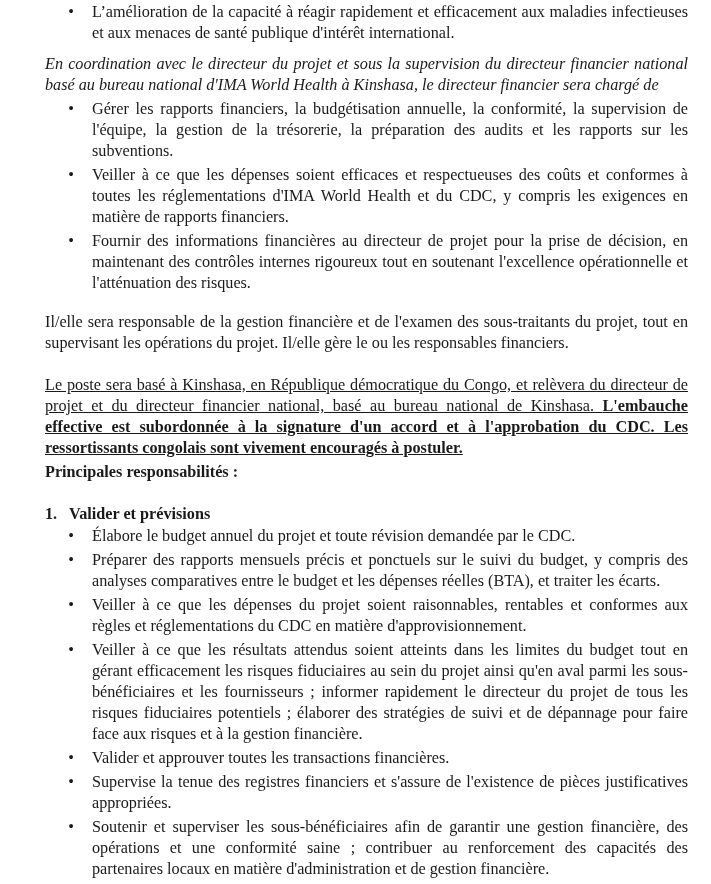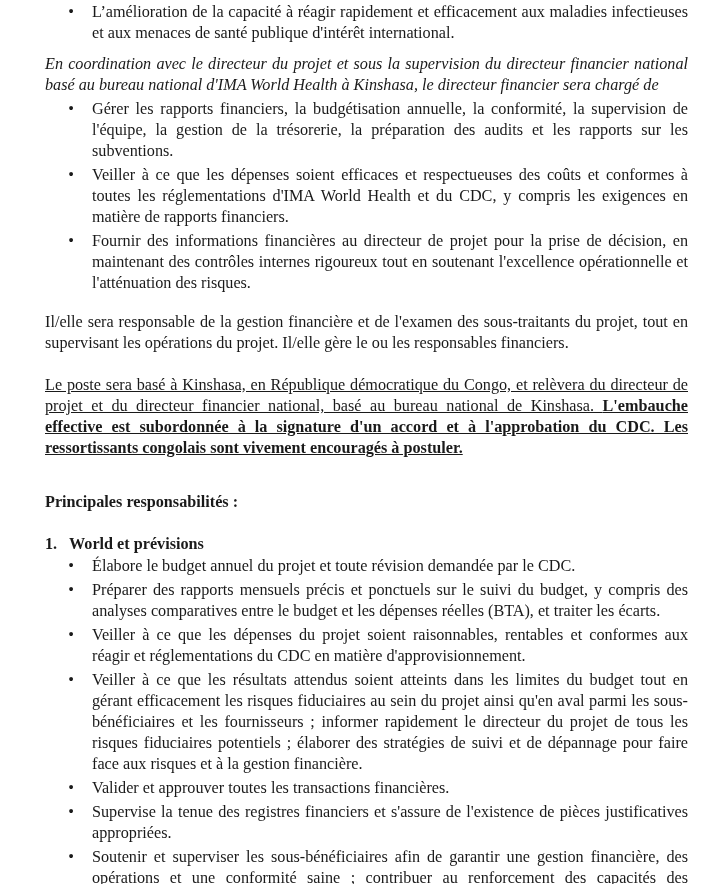--- a/index.html
+++ b/index.html
@@ -90,38 +90,38 @@
       <span>Fournir des informations financières au directeur de projet pour la prise de décision, en maintenant des contrôles internes rigoureux tout en soutenant l'excellence opérationnelle et l'atténuation des risques.</span>
     </li>
   </ul>
 
   <p style="margin-top:18px;">Il/elle sera responsable de la gestion financière et de l'examen des sous-traitants du projet, tout en supervisant les opérations du projet. Il/elle gère le ou les responsables financiers.</p>
 
   <p style="margin-top:21px;text-decoration:underline;">
     <span>Le poste sera basé à Kinshasa, en République démocratique du Congo, et relèvera du directeur de projet et du directeur financier national, basé au bureau national de Kinshasa. </span><span class="bold">L'embauche effective est subordonnée à la signature d'un accord et à l'approbation du CDC. Les ressortissants congolais sont vivement encouragés à postuler.</span>
   </p>
 
-  <p class="section-title" style="margin-top:33px;">Principales responsabilités :</p>
+  <p class="section-title" style="margin-top:3px;">Principales responsabilités :</p>
 
   <div class="numbered" style="margin-top:21px;">
     <span class="num bold-num">1.</span>
-    <span class="label">World et prévisions</span>
+    <span class="label">Valider et prévisions</span>
   </div>
   <ul class="bullets sub-bullets" style="margin-top:1px;">
     <li>
       <span class="bullet">•</span>
       <span>Élabore le budget annuel du projet et toute révision demandée par le CDC.</span>
     </li>
     <li>
       <span class="bullet">•</span>
       <span>Préparer des rapports mensuels précis et ponctuels sur le suivi du budget, y compris des analyses comparatives entre le budget et les dépenses réelles (BTA), et traiter les écarts.</span>
     </li>
     <li>
       <span class="bullet">•</span>
-      <span>Veiller à ce que les dépenses du projet soient raisonnables, rentables et conformes aux réagir et réglementations du CDC en matière d'approvisionnement.</span>
+      <span>Veiller à ce que les dépenses du projet soient raisonnables, rentables et conformes aux règles et réglementations du CDC en matière d'approvisionnement.</span>
     </li>
     <li>
       <span class="bullet">•</span>
       <span>Veiller à ce que les résultats attendus soient atteints dans les limites du budget tout en gérant efficacement les risques fiduciaires au sein du projet ainsi qu'en aval parmi les sous-bénéficiaires et les fournisseurs ; informer rapidement le directeur du projet de tous les risques fiduciaires potentiels ; élaborer des stratégies de suivi et de dépannage pour faire face aux risques et à la gestion financière.</span>
     </li>
     <li>
       <span class="bullet">•</span>
       <span>Valider et approuver toutes les transactions financières.</span>
     </li>
     <li>

